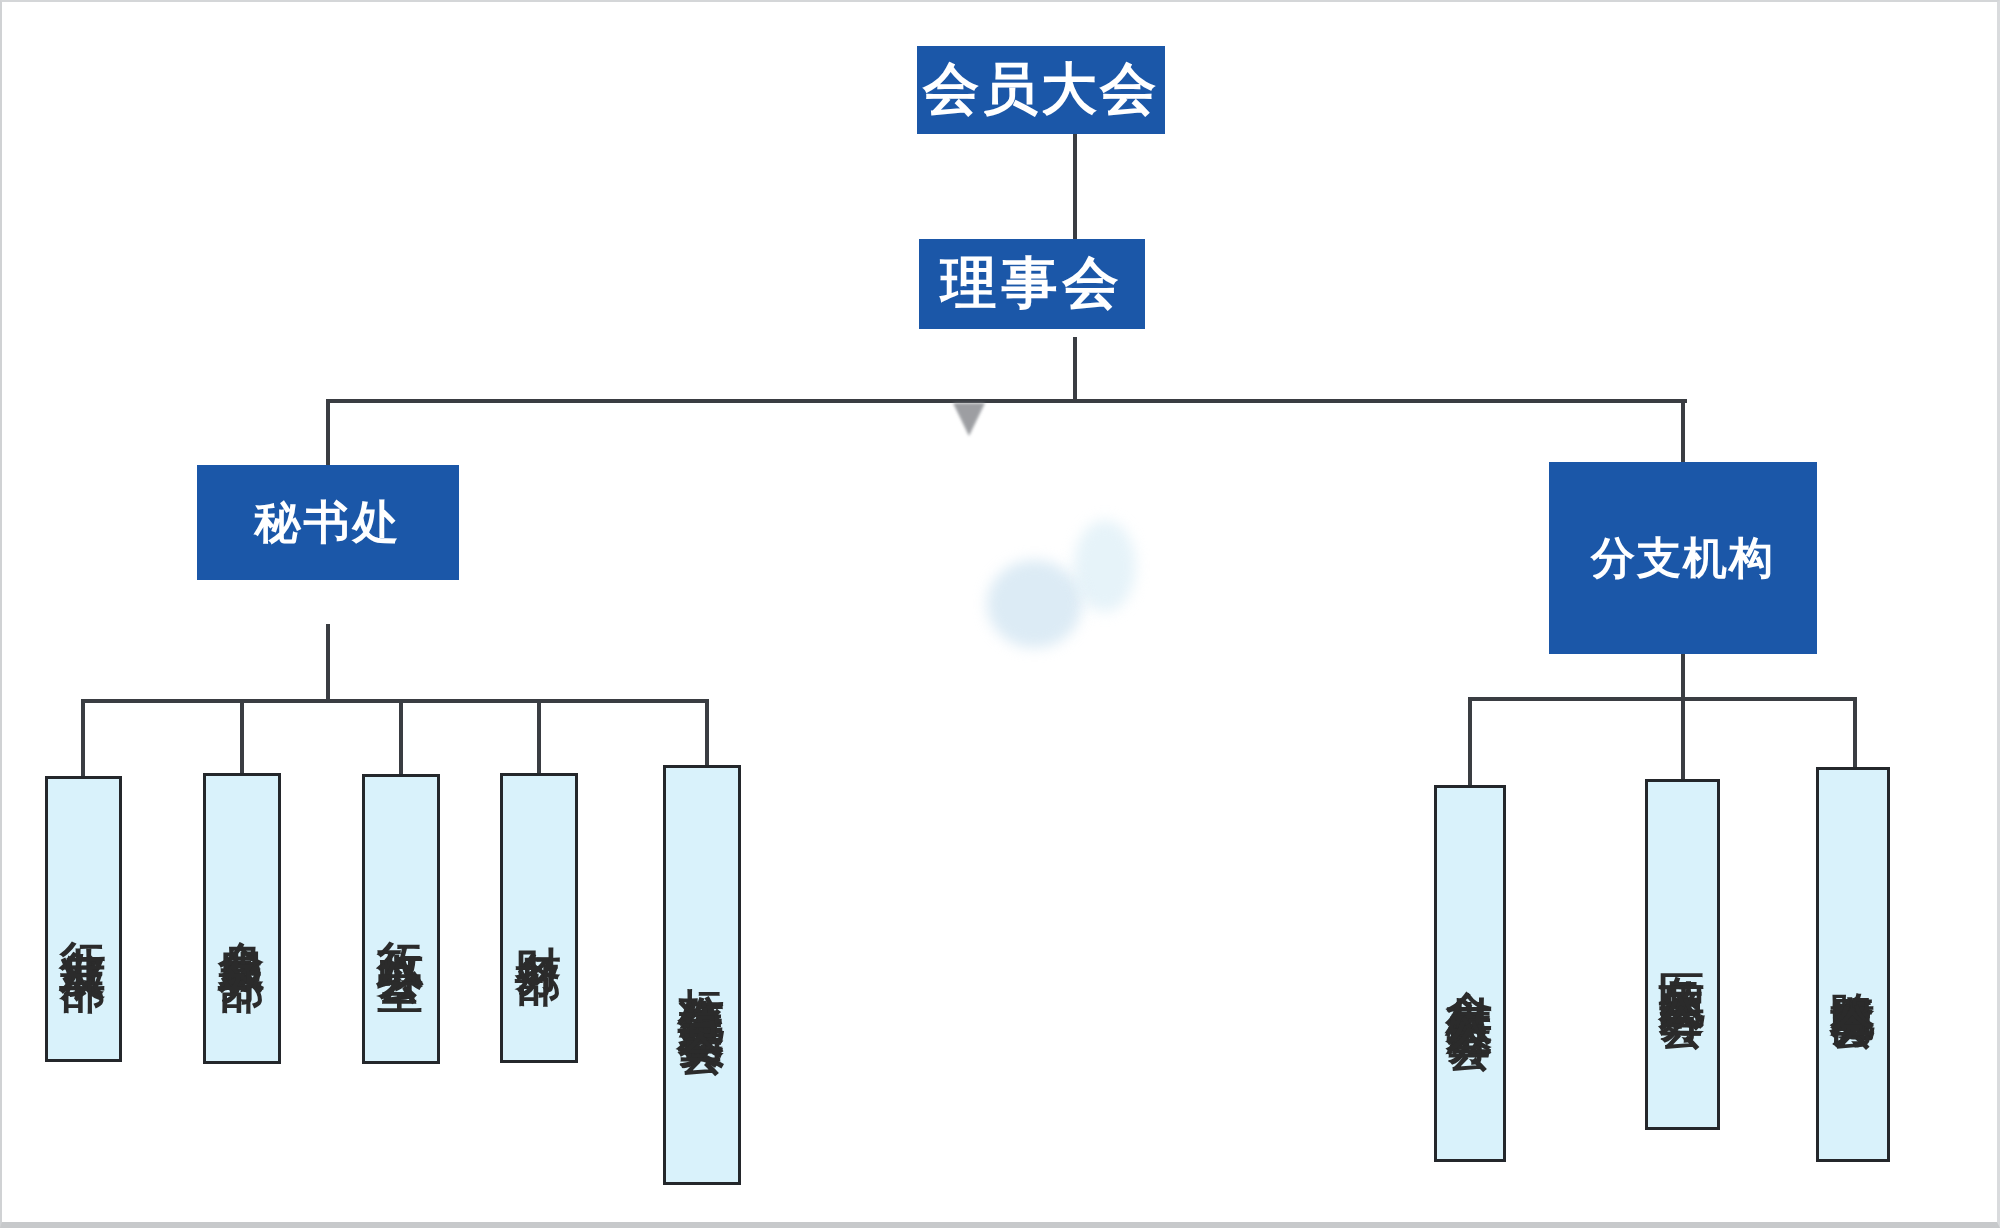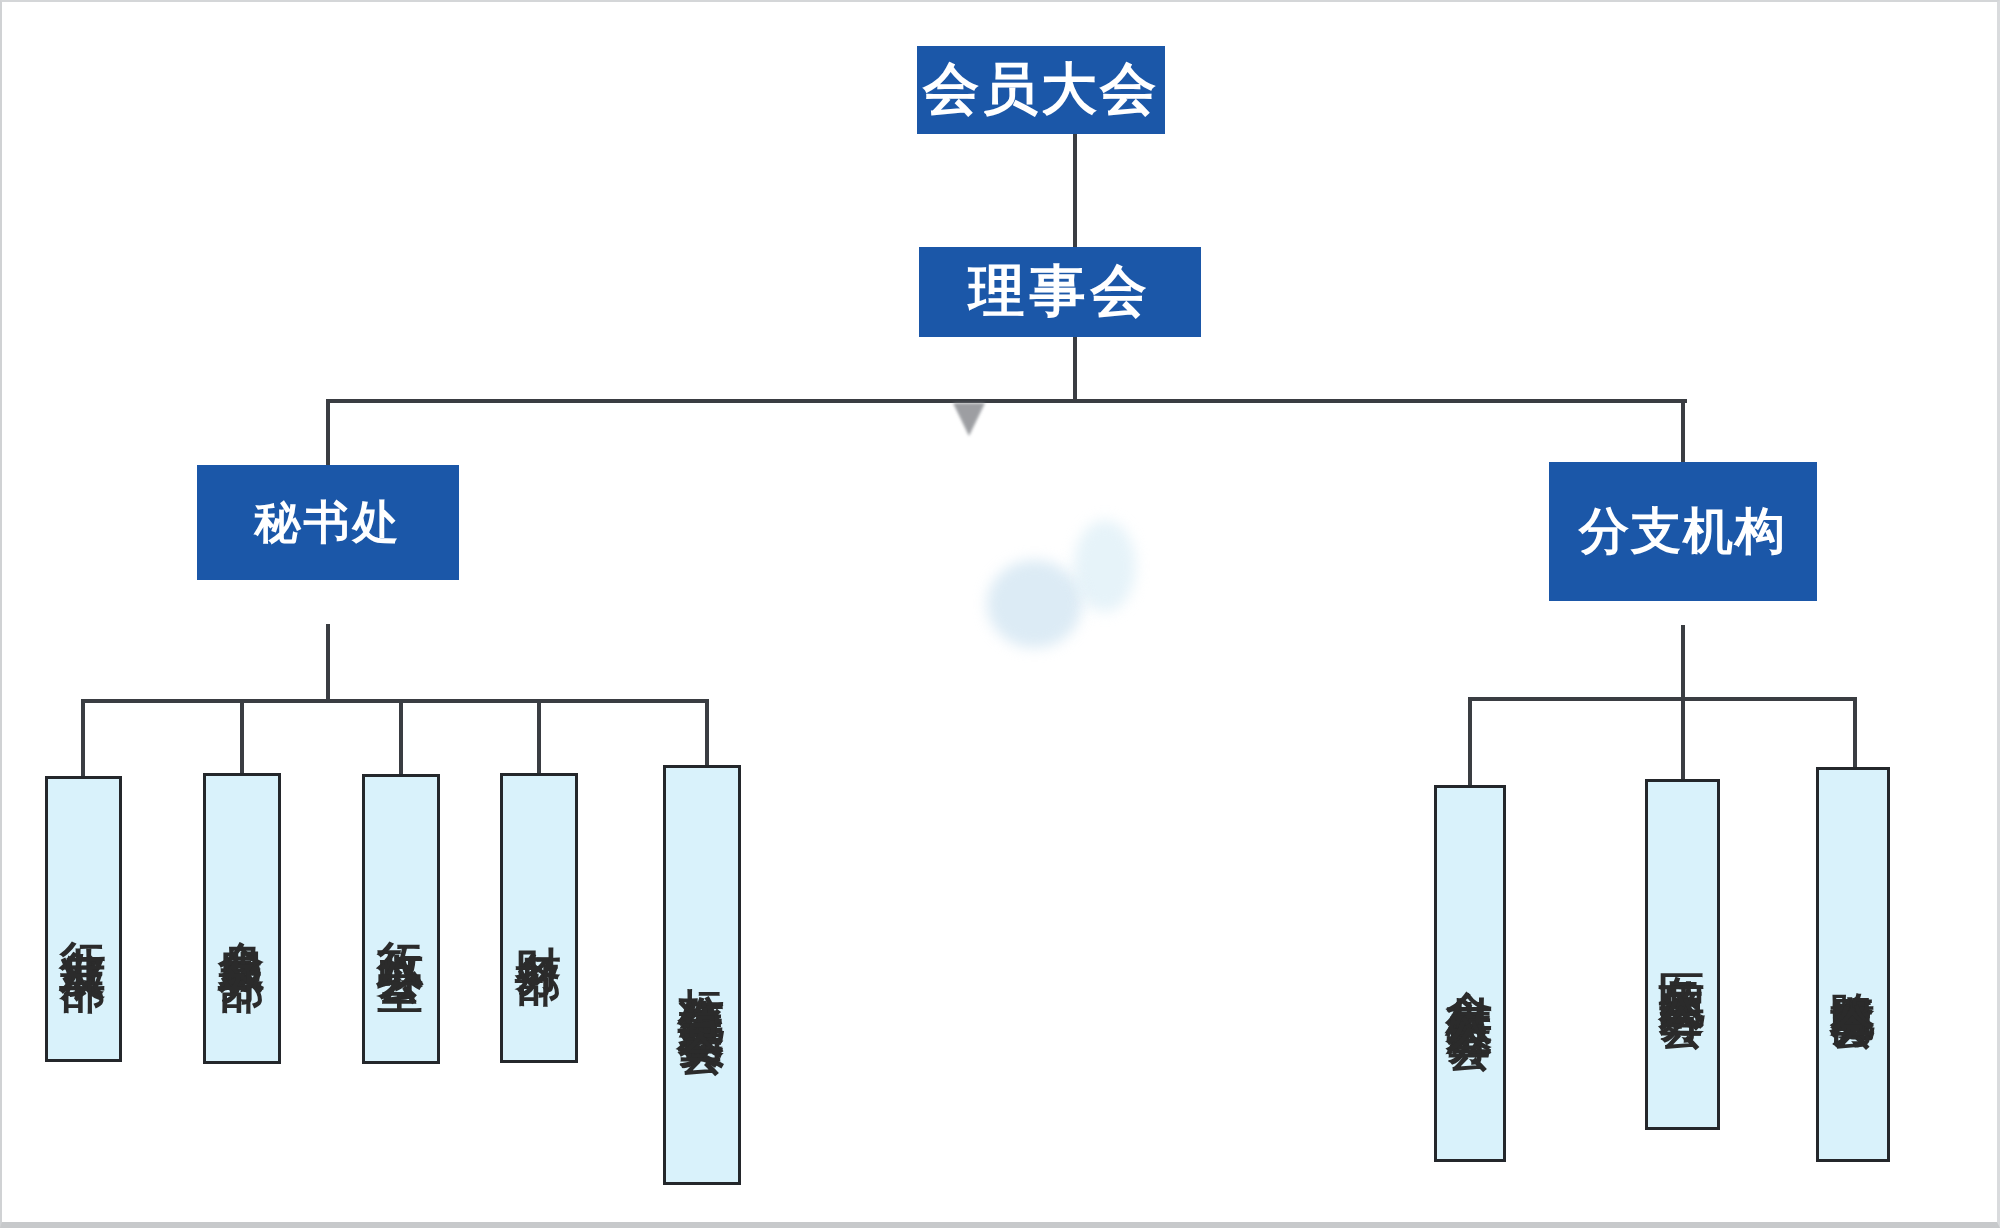--- a/index.html
+++ b/index.html
@@ -16,23 +16,23 @@
   }
   
   .node{
     position:absolute;box-sizing:border-box;
     display:flex;align-items:center;justify-content:center;
     background:var(--node-bg,#1b57a8);
     color:var(--node-text,#ffffff);
     font-weight:bold;white-space:nowrap;
   }
   #node-root {left:915px;top:44px;width:248px;height:88px;font-size:56px;letter-spacing:3px;}
-  #node-board{left:917px;top:245px;width:282px;height:90px;font-size:56px;letter-spacing:5px;}
+  #node-board{left:917px;top:237px;width:226px;height:90px;font-size:56px;letter-spacing:5px;}
   #node-secretariat{left:195px;top:463px;width:262px;height:115px;font-size:46px;letter-spacing:3px;}
-  #node-branch-orgs{left:1547px;top:460px;width:268px;height:139px;font-size:50px;letter-spacing:2px;}
+  #node-branch-orgs{left:1547px;top:460px;width:268px;height:192px;font-size:44px;letter-spacing:2px;}
 
   
   .leaf{
     position:absolute;box-sizing:border-box;
     background:var(--leaf-bg,#d9f2fb);
     border:3px solid var(--leaf-border,#24272b);
     display:flex;align-items:center;justify-content:center;
   }
   .leaf .vtext{
     writing-mode:vertical-rl;text-orientation:upright;

